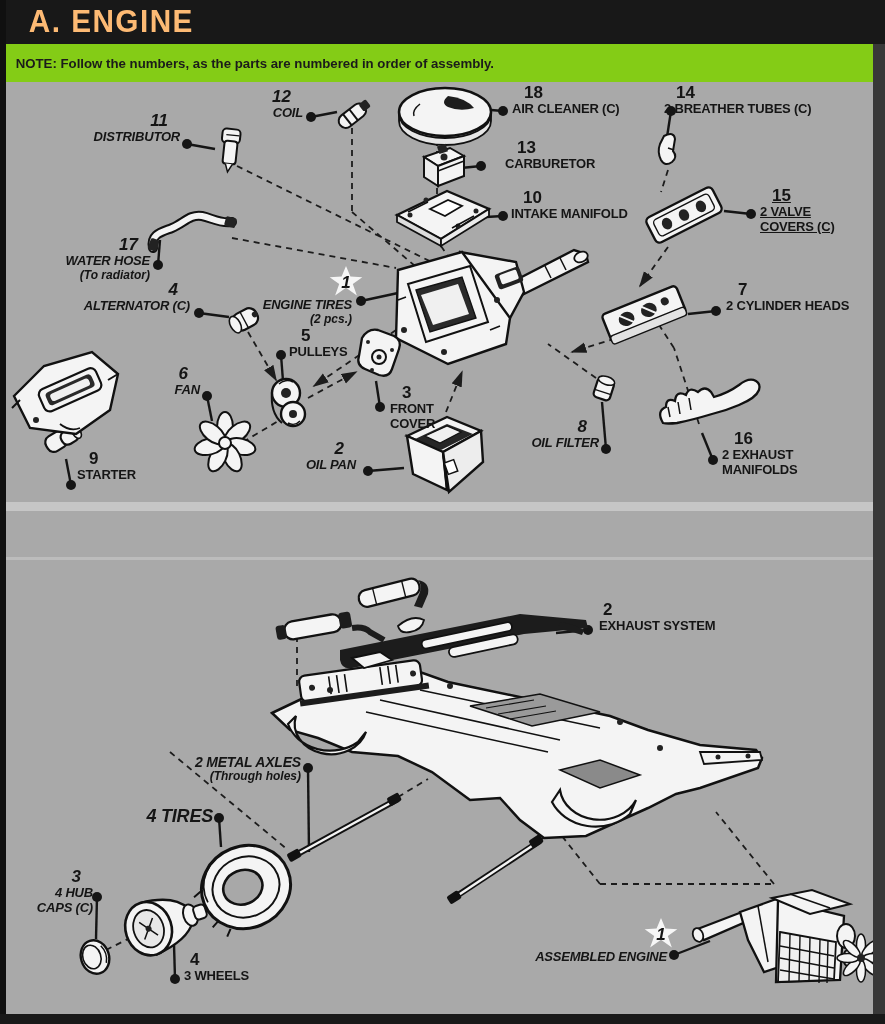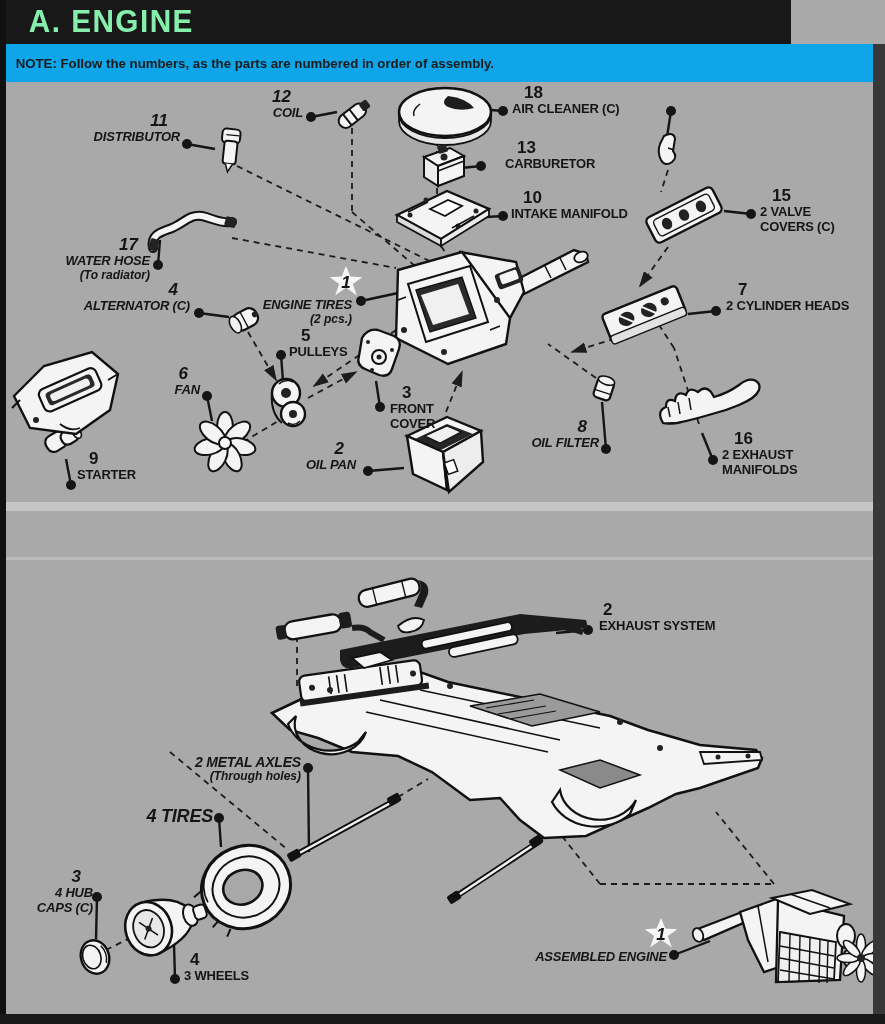--- a/index.html
+++ b/index.html
@@ -3,26 +3,26 @@
 <meta charset="utf-8">
 <style>
   html,body{margin:0;padding:0;background:#6b6b6b;}
   .sheet{
     position:relative;width:885px;height:1024px;overflow:hidden;
     background:#a9a9a9;font-family:"Liberation Sans",sans-serif;
     -webkit-font-smoothing:antialiased;
   }
   .band{position:absolute;}
   .banner{
-    position:absolute;left:0;width:791px;background:#181818;color:#86efac;
+    position:absolute;left:0;width:885px;background:#181818;color:#fdba74;
     font-weight:bold;letter-spacing:1.5px;
   }
   .banner .btxt{padding-left:30px;font-size:31px;transform:scaleX(.96);transform-origin:left center;}
   .note-strip{
-    position:absolute;left:0;top:44px;width:885px;height:38px;background:#0ea5e9;
+    position:absolute;left:0;top:44px;width:885px;height:38px;background:#84cc16;
     display:flex;align-items:center;
   }
   .note-strip .ntxt{padding-left:16px;font-size:13.5px;font-weight:bold;color:#1b1b1b;transform:scaleX(.98);transform-origin:left center;}
   svg.art{position:absolute;left:0;top:0;z-index:1;}
   .plbl{position:absolute;z-index:2;color:#151515;font-weight:bold;line-height:1;}
   .plbl .num{font-size:17px;line-height:18px;}
   .plbl .txt{font-size:13px;line-height:14.5px;letter-spacing:-0.2px;}
   .plbl .sub{font-size:12px;line-height:13.5px;}
   .plbl.l{text-align:left;}
   .plbl.r{text-align:right;font-style:italic;}
@@ -484,25 +484,29 @@
     <div class="txt">COIL</div>
   </div>
   <div class="plbl l" style="left:512px;top:84px;">
     <div class="num">18</div>
     <div class="txt">AIR CLEANER (C)</div>
   </div>
   <div class="plbl l" style="left:489px;top:139px;margin-left:16px;">
     <div class="num">13</div>
     <div class="txt">CARBURETOR</div>
   </div>
+  <div class="plbl l" style="left:664px;top:84px;">
+    <div class="num">14</div>
+    <div class="txt">2 BREATHER TUBES (C)</div>
+  </div>
   <div class="plbl l" style="left:511px;top:189px;">
     <div class="num">10</div>
     <div class="txt">INTAKE MANIFOLD</div>
   </div>
-  <div class="plbl l" style="left:760px;top:187px;">
+  <div class="plbl l" style="left:760px;top:187px;text-decoration:underline;">
     <div class="num">15</div>
     <div class="txt">2 VALVE</div>
     <div class="txt">COVERS (C)</div>
   </div>
   <div class="plbl r" style="right:735px;top:236px;">
     <div class="num">17</div>
     <div class="txt">WATER HOSE</div>
     <div class="sub">(To radiator)</div>
   </div>
   <div class="plbl r" style="right:695px;top:281px;">

